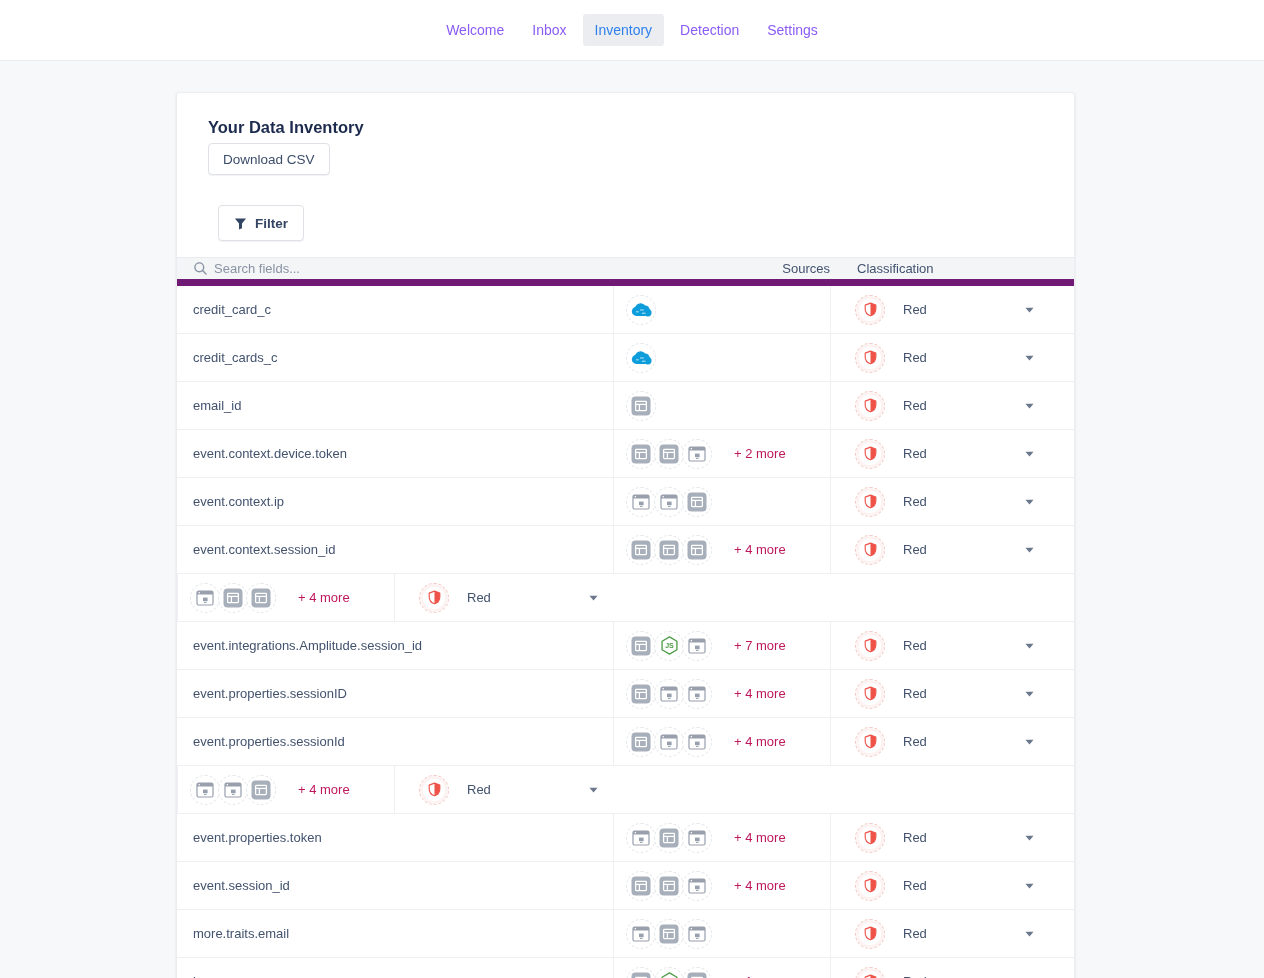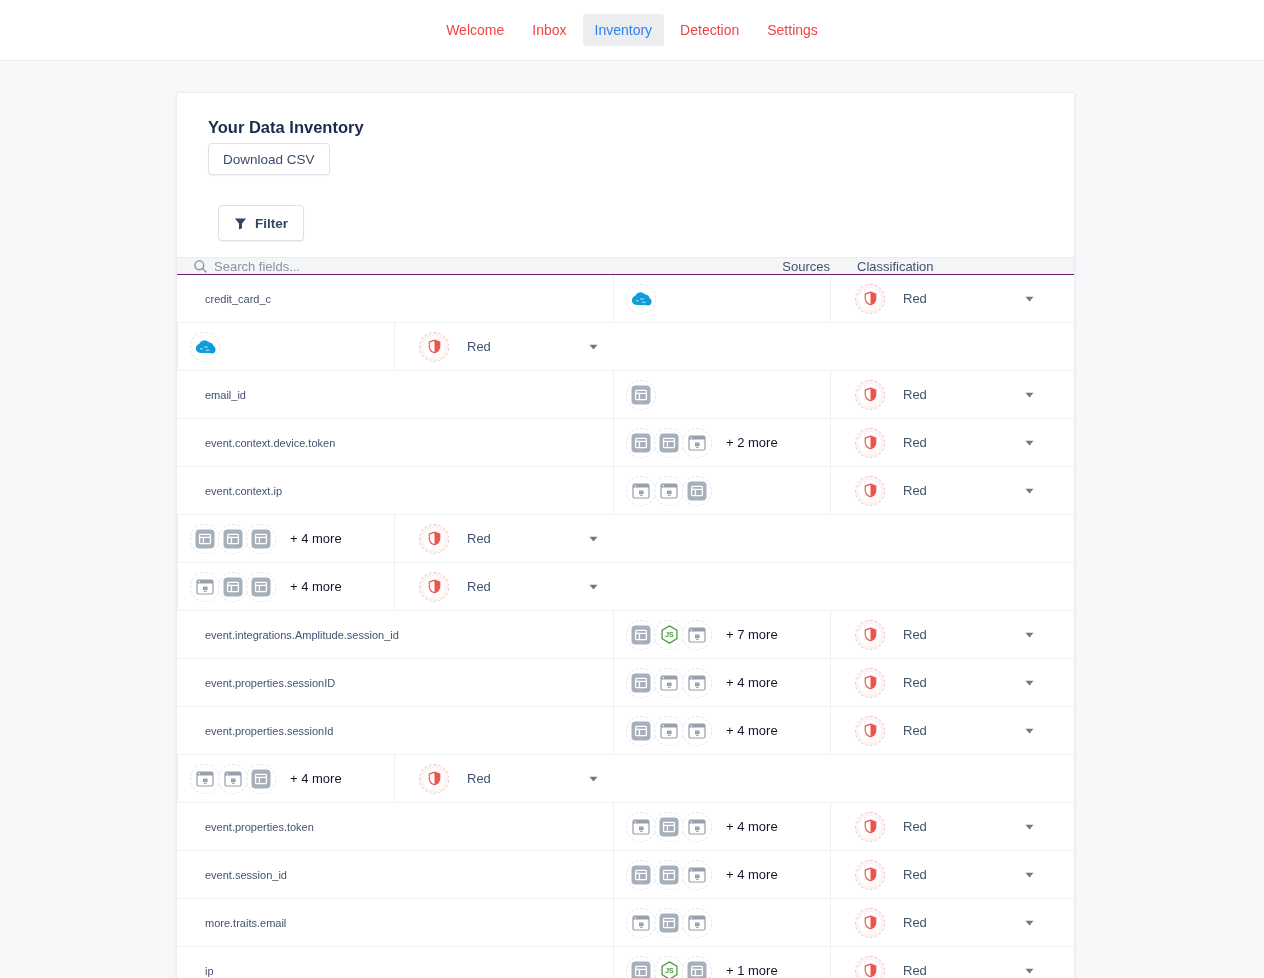--- a/index.html
+++ b/index.html
@@ -3,58 +3,58 @@
 <meta charset="utf-8">
 <style>
   * { margin:0; padding:0; box-sizing:border-box; }
   html,body { width:1264px; height:978px; overflow:hidden; }
   body { background:#f7f8f9; font-family:"Liberation Sans", sans-serif; color:#42526e; }
 
   
   .topnav { height:61px; background:#fff; border-bottom:1px solid #e9ebee;
             display:flex; align-items:center; justify-content:center; }
   .topnav-inner { display:flex; align-items:center; gap:4px; }
-  .nav-item { font-size:14px; color:#ef4444; padding:8px 12px; border-radius:3px; cursor:pointer; }
+  .nav-item { font-size:14px; color:#8b5cf6; padding:8px 12px; border-radius:3px; cursor:pointer; }
   .nav-item.active { color:#2f80ed; background:#ebedf1; }
 
   
   .card { position:absolute; left:176px; top:92px; width:899px; background:#fff;
           border:1px solid #ebedf0; border-radius:3px; box-shadow:0 1px 3px rgba(9,30,66,0.08); }
   .card-head { padding:18px 31px 0; display:flex; justify-content:space-between; align-items:flex-start;flex-direction:column; }
   .card-title { font-size:16.5px; font-weight:700; color:#1c2b4d; line-height:32px; }
   .btn { display:inline-flex; align-items:center; gap:8px; background:#fff; border:1px solid #dfe1e6;
          border-radius:4px; font-size:13.5px; color:#3c4d6b; cursor:pointer;
          box-shadow:0 1px 1px rgba(9,30,66,0.06); font-family:inherit; }
   .btn-download { height:32px; padding:0 14px; }
   .filter-row { margin:30px 17px 16px;padding-left:24px; }
   .btn-filter { height:36px; padding:0 15px; font-weight:600; color:#344563; }
 
   
-  .tbl-head { height:18px; background:#f4f5f7; border-top:1px solid #e9ebee; border-bottom:1px solid #701a75;
+  .tbl-head { height:29px; background:#f4f5f7; border-top:1px solid #e9ebee; border-bottom:7px solid #701a75;
               display:flex; align-items:center; font-size:13px; color:#42526e; }
   .col-name { width:436px; }
   .col-sources { width:217px;text-align:right; }
   .col-class { width:244px; }
   .tbl-head .col-name { display:flex; align-items:center; padding-left:16px; gap:6px; }
   .search-input { border:none; outline:none; background:transparent; font-size:13px; color:#42526e;
                   font-family:inherit; width:320px; }
   .search-input::placeholder { color:#8993a4; }
   .head-label { font-weight:500; color:#42526e; }
   .tbl-head .col-sources { padding-left:14px; }
   .tbl-head .col-class { padding-left:27px; }
 
   .row { display:flex; align-items:stretch; height:48px; border-bottom:1px solid #eef0f2; background:#fff; }
   .row .cell { display:flex; align-items:center; }
-  .cell-name { width:436px; padding-left:28px; font-size:11px; color:#42526e; }
+  .cell-name { width:436px; padding-left:16px; font-size:13px; color:#42526e; }
   .cell-sources { width:217px; border-left:1px solid #eef0f2; padding-left:12px; }
   .cell-class { width:220px; border-left:1px solid #eef0f2; padding:0 16px 0 24px; }
 
   .src-circle { width:30px; height:30px; border-radius:50%; background:#fff; border:1px dashed #e2e6ea;
                 display:flex; align-items:center; justify-content:center; flex:0 0 auto; margin-right:-2px; }
-  .more-label { margin-left:16px; font-size:13px; color:#0f172a; }
+  .more-label { margin-left:24px; font-size:13px; color:#be185d; }
 
   .class-dd { display:flex; align-items:center; width:100%; cursor:pointer; }
   .shield-circle { width:30px; height:30px; border-radius:50%; background:#fff; border:1px dashed #f2c7c3;
                    box-shadow:inset 0 0 0 3px #fdf3f2; display:flex; align-items:center; justify-content:center; flex:0 0 auto; }
   .class-label { margin-left:18px; font-size:13px; color:#42526e; }
   .caret { margin-left:auto; display:flex; align-items:center; }
 
   .row.partial { border-bottom:none; }
 </style>
 </head>
@@ -136,20 +136,21 @@
         <span class="caret">
           <svg width="9" height="6" viewBox="0 0 9 6">
                 <polygon points="0.5,0.8 8.5,0.8 4.5,5.4" fill="#6b778c"></polygon>
               </svg>
         </span>
       </div>
     </div>
   </div>
 
   <div class="row">
+    <div class="cell cell-name">credit_cards_c</div>
     <div class="cell cell-sources">
       <span style="display:flex;align-items:center;">
             <span class="src-circle">
               <svg width="22" height="16" viewBox="0 0 24 17">
                 <g fill="#0d9ddb">
                   <circle cx="7" cy="10" r="5"></circle>
                   <circle cx="11.5" cy="7" r="6"></circle>
                   <circle cx="16.5" cy="8.5" r="5"></circle>
                   <circle cx="19.5" cy="11.5" r="4"></circle>
                   <rect x="6" y="9" width="13" height="6" rx="3"></rect>
@@ -308,20 +309,21 @@
         <span class="caret">
           <svg width="9" height="6" viewBox="0 0 9 6">
                 <polygon points="0.5,0.8 8.5,0.8 4.5,5.4" fill="#6b778c"></polygon>
               </svg>
         </span>
       </div>
     </div>
   </div>
 
   <div class="row">
+    <div class="cell cell-name">event.context.session_id</div>
     <div class="cell cell-sources">
       <span style="display:flex;align-items:center;">
             <span class="src-circle">
               <svg width="20" height="20" viewBox="0 0 20 20">
                 <rect x="0.5" y="0.5" width="19" height="19" rx="4" fill="#a7afbb"></rect>
                 <rect x="4.6" y="5.4" width="10.8" height="9.2" rx="0.8" fill="none" stroke="#fff" stroke-width="1.3"></rect>
                 <line x1="4.6" y1="8.4" x2="15.4" y2="8.4" stroke="#fff" stroke-width="1.3"></line>
                 <line x1="8.4" y1="8.4" x2="8.4" y2="14.6" stroke="#fff" stroke-width="1.3"></line>
               </svg>
             </span>

